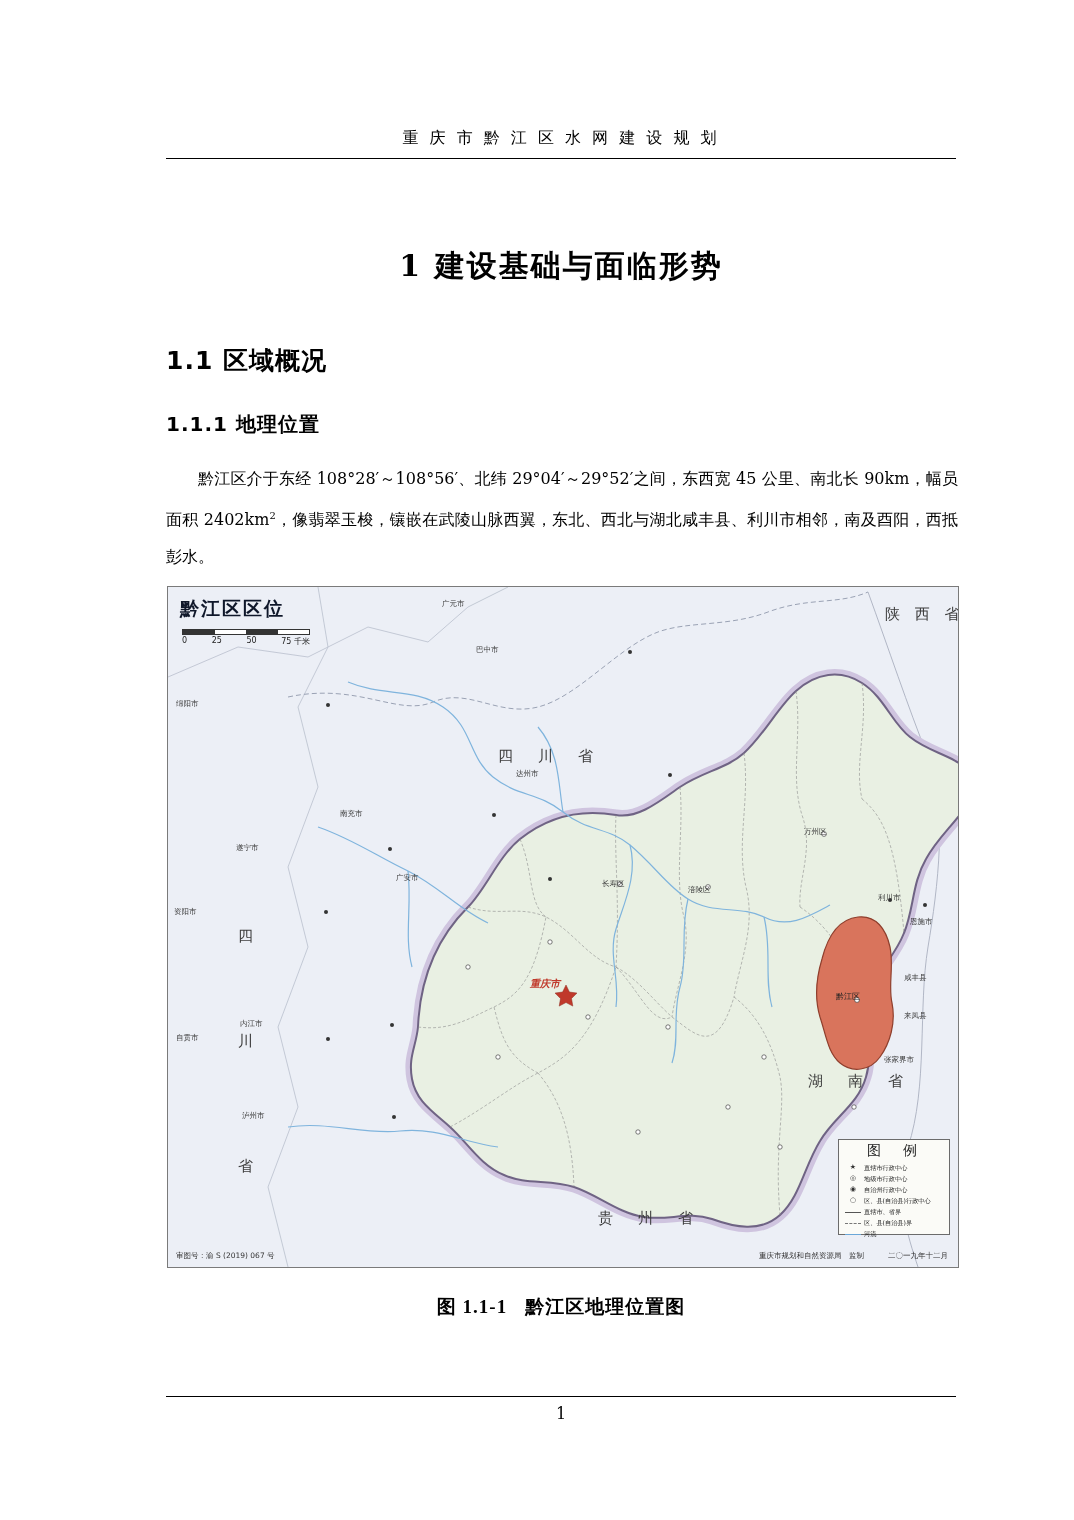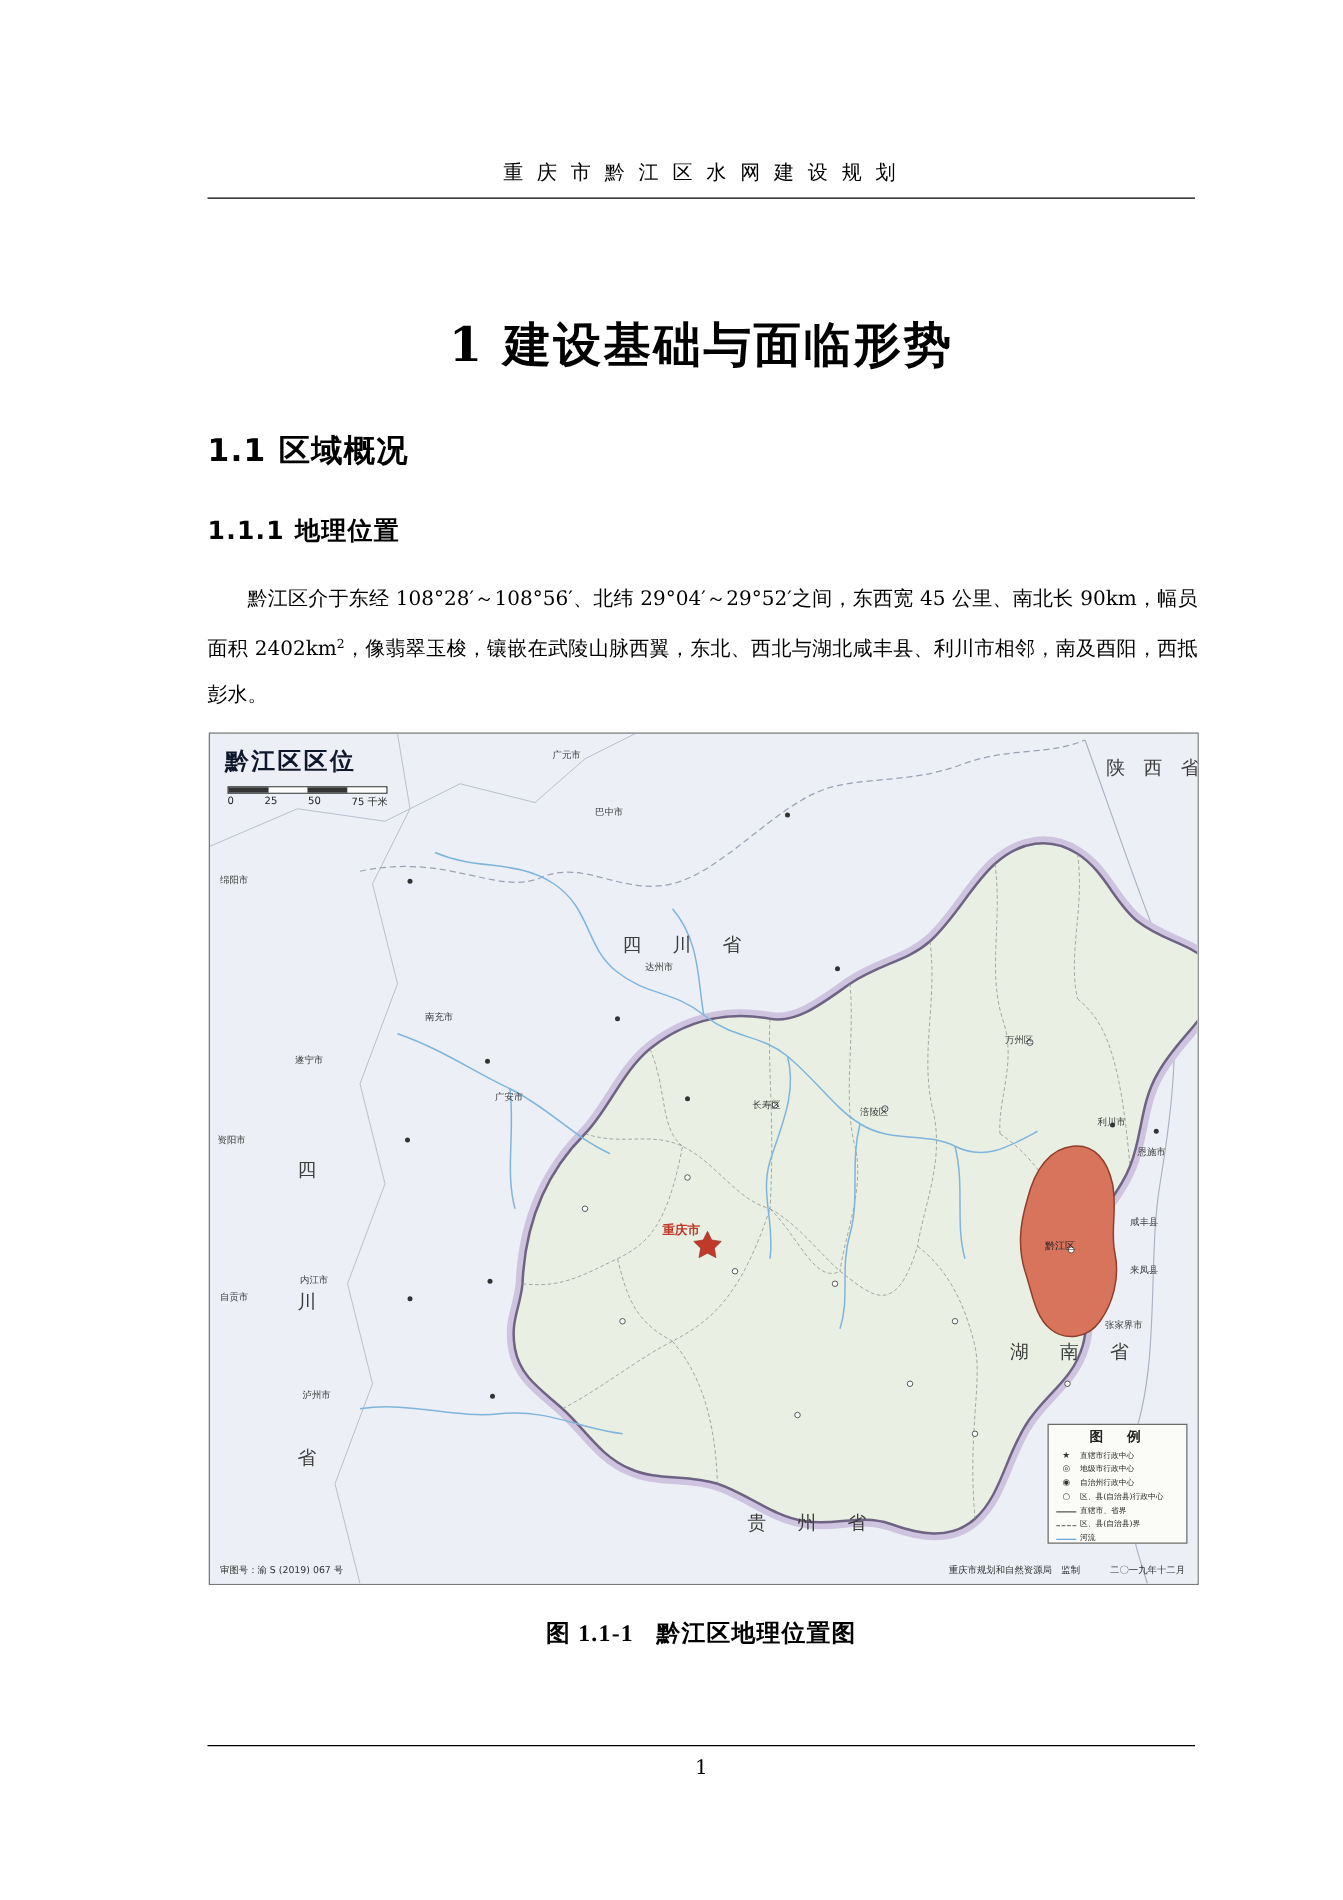--- a/index.html
+++ b/index.html
@@ -42,21 +42,21 @@
     border-top: 1.2px solid #000;
   }
 
   
   .h1 {
     position: absolute;
     left: 166px;
     top: 226px;
     width: 790px;
     text-align: center;
-    font-size: 38px;
+    font-size: 30px;
     font-weight: bold;
     letter-spacing: 2px;
     font-family: "DejaVu Serif", "Liberation Serif", serif;
   }
   .h2 {
     position: absolute;
     left: 166px;
     top: 323px;
     font-size: 25px;
     font-weight: bold;
@@ -187,23 +187,23 @@
     background: #fbfbf7;
     border: 0.8px solid #6b6b6b;
     font-family: "DejaVu Sans", "Liberation Sans", sans-serif;
     font-size: 6.2px;
     color: #222;
     padding: 2px 3px;
     box-sizing: border-box;
   }
   .legend .lg-title {
     text-align: center;
-    font-size: 11px;
+    font-size: 14px;
     letter-spacing: 4px;
-    font-weight: bold;
+    font-weight: normal;
     margin-bottom: 2px;
   }
   .legend ul { list-style: none; margin: 0; padding: 0; }
   .legend li {
     display: flex;
     align-items: center;
     height: 11px;
     line-height: 11px;
   }
   .legend li .sym {
@@ -441,21 +441,21 @@
       <div class="city-label" style="left:274px;top:12px;">广元市</div>
       <div class="city-label" style="left:636px;top:240px;">万州区</div>
       <div class="city-label" style="left:520px;top:298px;">涪陵区</div>
       <div class="city-label" style="left:434px;top:292px;">长寿区</div>
       <div class="city-label" style="left:710px;top:306px;">利川市</div>
       <div class="city-label" style="left:742px;top:330px;">恩施市</div>
       <div class="city-label" style="left:736px;top:386px;">咸丰县</div>
       <div class="city-label" style="left:736px;top:424px;">来凤县</div>
       <div class="city-label" style="left:716px;top:468px;">张家界市</div>
 
-      <div class="cq-label" style="left:362px;top:390px;">重庆市</div>
+      <div class="cq-label" style="left:362px;top:390px;font-style:italic;">重庆市</div>
       <div class="qj-label" style="left:668px;top:404px;">黔江区</div>
 
       <div class="legend">
         <div class="lg-title">图　例</div>
         <ul>
           <li>
               <span class="sym">★</span>
               <span>直辖市行政中心</span>
             </li>
           <li>

